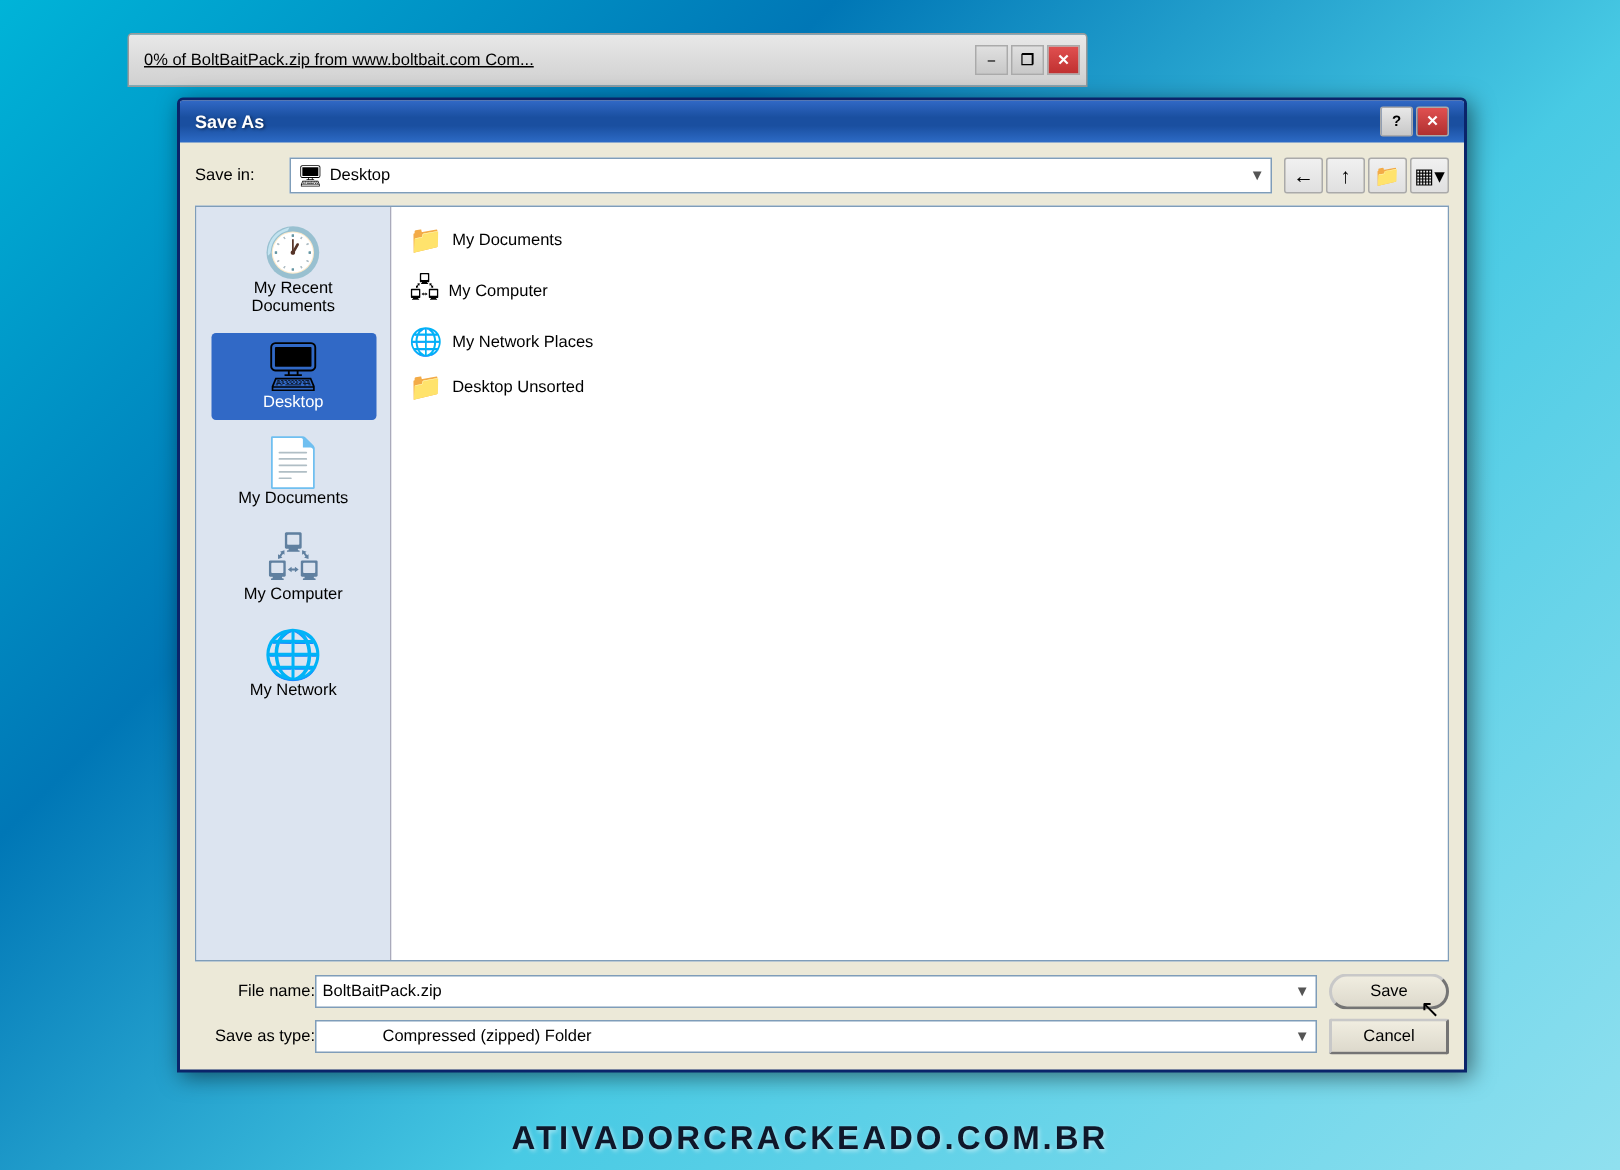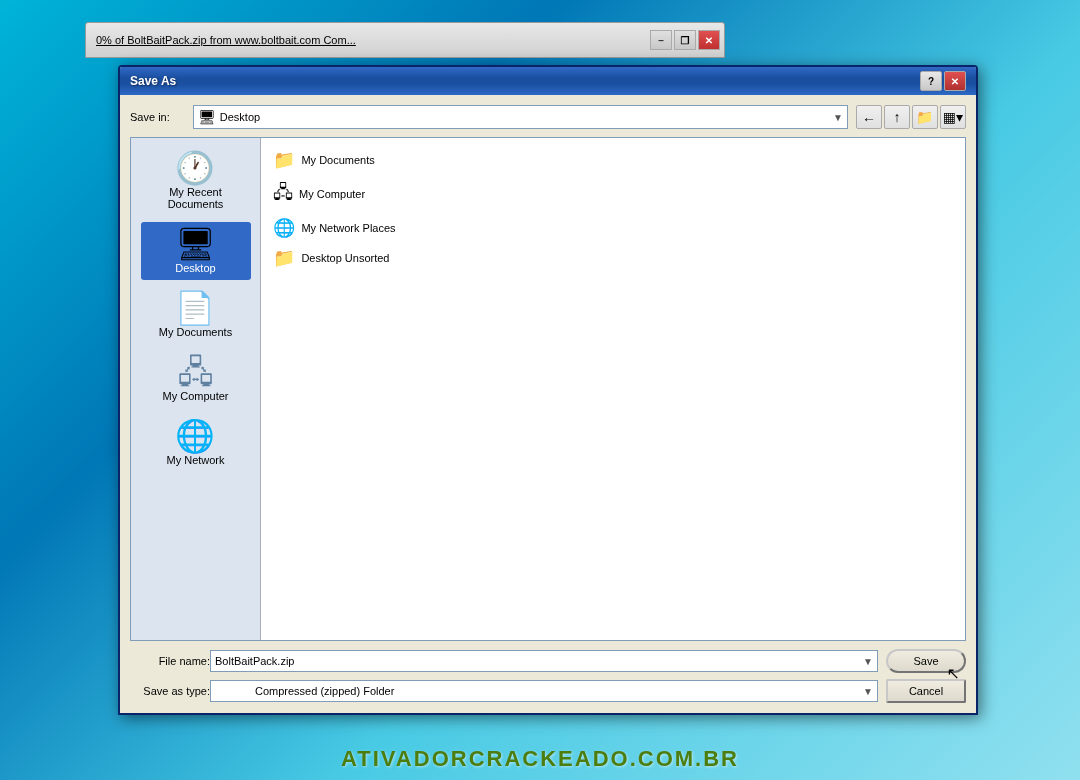--- a/index.html
+++ b/index.html
@@ -332,21 +332,21 @@
 
     
     .footer-watermark {
       position: absolute;
       bottom: 8px;
       left: 0;
       right: 0;
       text-align: center;
       font-size: 22px;
       font-weight: bold;
-      color: #4d7c0f;
+      color: #0f172a;
       letter-spacing: 2px;
       text-shadow: 1px 1px 3px rgba(255,255,255,0.5);
       z-index: 20;
     }
 
     
     .icon-folder { color: #e8a020; }
     .icon-computer { color: #6080a0; }
     .icon-network { color: #3060c0; }
     .icon-recent { color: #c0a030; }

